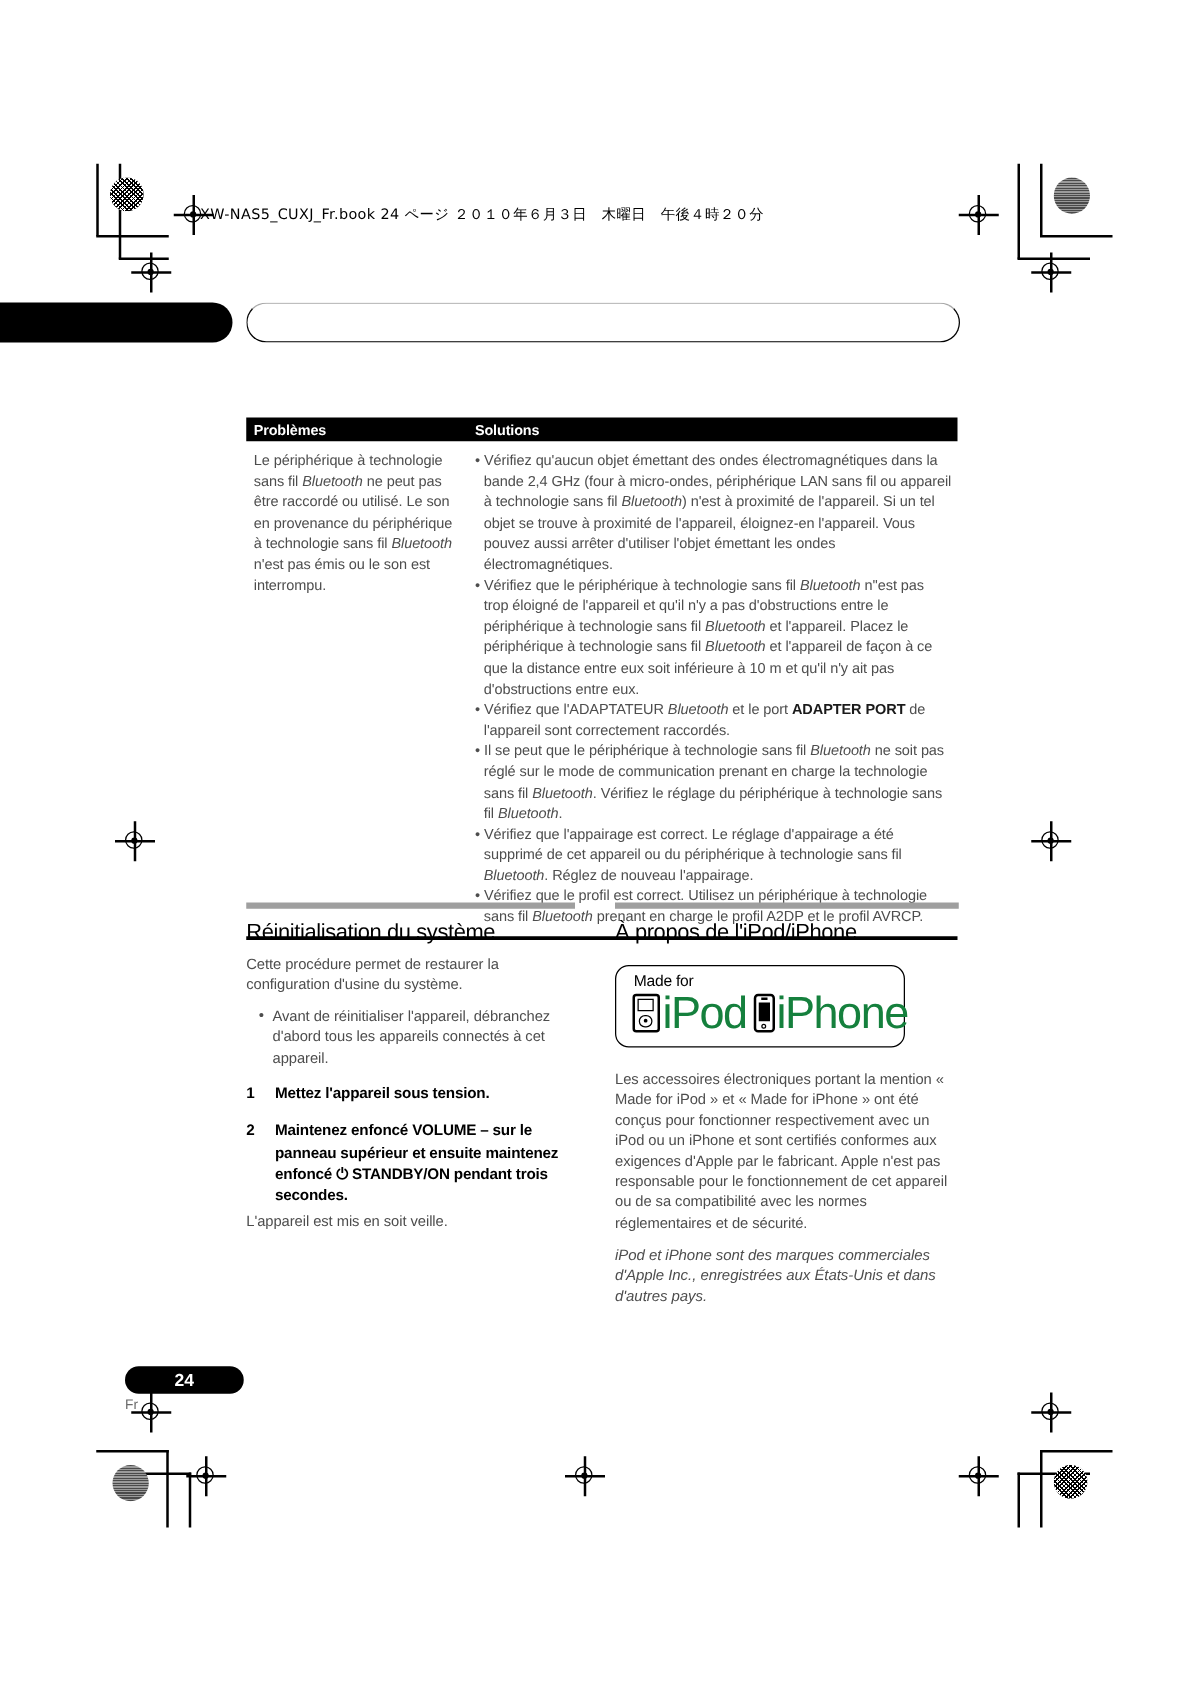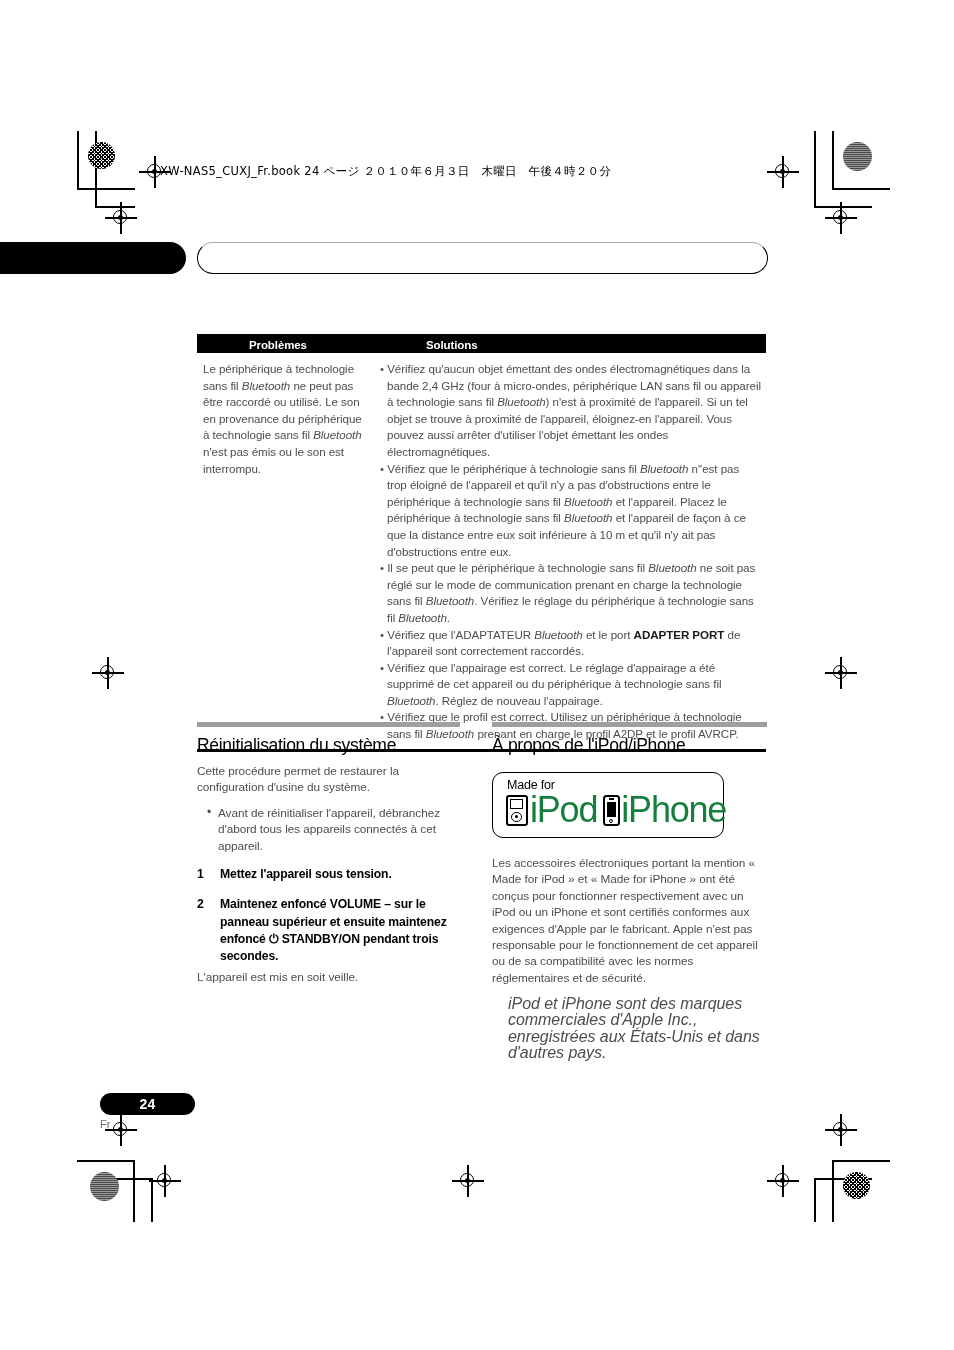--- a/index.html
+++ b/index.html
@@ -140,21 +140,20 @@
     left: 197px;
     top: 334px;
     width: 569px;
   }
   .tbl-head {
     display: flex;
     background: #000;
     color: #fff;
     height: 19px;
     align-items: center;
-    padding-left: 46px;
   }
   .tbl-head .c1 { width: 176px; padding-left: 6px; box-sizing: border-box; }
   .tbl-head .c2 { flex: 1; padding-left: 7px; box-sizing: border-box; }
   .tbl-head span {
     font-size: 11.5px;
     font-weight: bold;
     letter-spacing: -0.1px;
   }
   .tbl-body {
     display: flex;
@@ -260,24 +259,24 @@
     font-size: 12.2px;
     font-weight: bold;
     line-height: 17.3px;
     color: #000;
     letter-spacing: -0.15px;
   }
   .step-gap { height: 10px; }
 
   p.italic {
     font-style: italic;
-    font-size: 16px;
+    font-size: 12px;
     line-height: 16.2px;
     color: #4d4d4d;
-    margin: 10px 0 0 16px;
+    margin: 10px 0 0 0;
     letter-spacing: -0.05px;
   }
 
   
   .badge {
     position: relative;
     margin-top: 16px;
     width: 232px;
     height: 66px;
     border: 1.8px solid #000;
@@ -514,22 +513,22 @@
         <span>Solutions</span>
       </div>
     </div>
     <div class="tbl-body">
       <div class="c1">
         <p class="cellp">Le périphérique à technologie sans fil <i>Bluetooth</i> ne peut pas être raccordé ou utilisé. Le son en provenance du périphérique à technologie sans fil <i>Bluetooth</i> n'est pas émis ou le son est interrompu.</p>
       </div>
       <div class="c2">
         <p class="cellp bullet">• Vérifiez qu'aucun objet émettant des ondes électromagnétiques dans la bande 2,4&nbsp;GHz (four à micro-ondes, périphérique LAN sans fil ou appareil à technologie sans fil <i>Bluetooth</i>) n'est à proximité de l'appareil. Si un tel objet se trouve à proximité de l'appareil, éloignez-en l'appareil. Vous pouvez aussi arrêter d'utiliser l'objet émettant les ondes électromagnétiques.</p>
         <p class="cellp bullet">• Vérifiez que le périphérique à technologie sans fil <i>Bluetooth</i> n''est pas trop éloigné de l'appareil et qu'il n'y a pas d'obstructions entre le périphérique à technologie sans fil <i>Bluetooth</i> et l'appareil. Placez le périphérique à technologie sans fil <i>Bluetooth</i> et l'appareil de façon à ce que la distance entre eux soit inférieure à 10&nbsp;m et qu'il n'y ait pas d'obstructions entre eux.</p>
+        <p class="cellp bullet">• Vérifiez que l'ADAPTATEUR <i>Bluetooth</i> et le port <b>ADAPTER PORT</b> de l'appareil sont correctement raccordés.</p>
         <p class="cellp bullet">• Il se peut que le périphérique à technologie sans fil <i>Bluetooth</i> ne soit pas réglé sur le mode de communication prenant en charge la technologie sans fil <i>Bluetooth</i>. Vérifiez le réglage du périphérique à technologie sans fil <i>Bluetooth</i>.</p>
-        <p class="cellp bullet">• Vérifiez que l'ADAPTATEUR <i>Bluetooth</i> et le port <b>ADAPTER PORT</b> de l'appareil sont correctement raccordés.</p>
         <p class="cellp bullet">• Vérifiez que l'appairage est correct. Le réglage d'appairage a été supprimé de cet appareil ou du périphérique à technologie sans fil <i>Bluetooth</i>. Réglez de nouveau l'appairage.</p>
         <p class="cellp bullet">• Vérifiez que le profil est correct. Utilisez un périphérique à technologie sans fil <i>Bluetooth</i> prenant en charge le profil A2DP et le profil AVRCP.</p>
       </div>
     </div>
   </div>
 
   <div class="col left">
     <div class="sec-rule"></div>
     <h2 class="sec-title">Réinitialisation du système</h2>
     <p class="body">Cette procédure permet de restaurer la configuration d'usine du système.</p>

